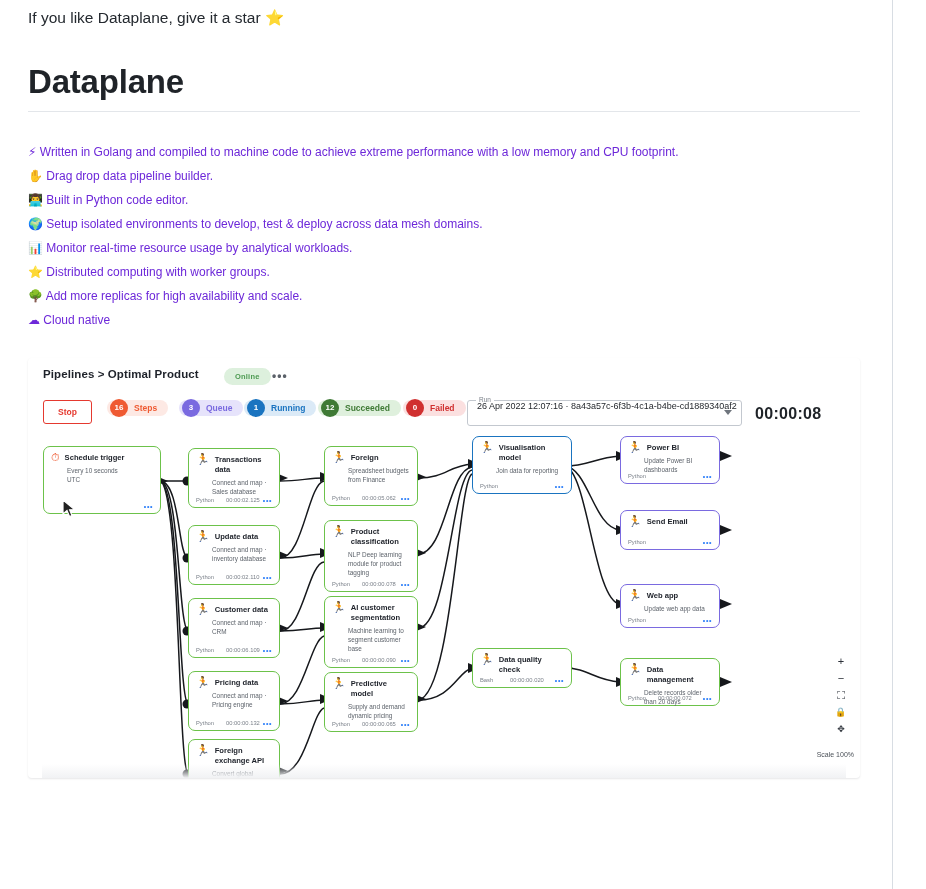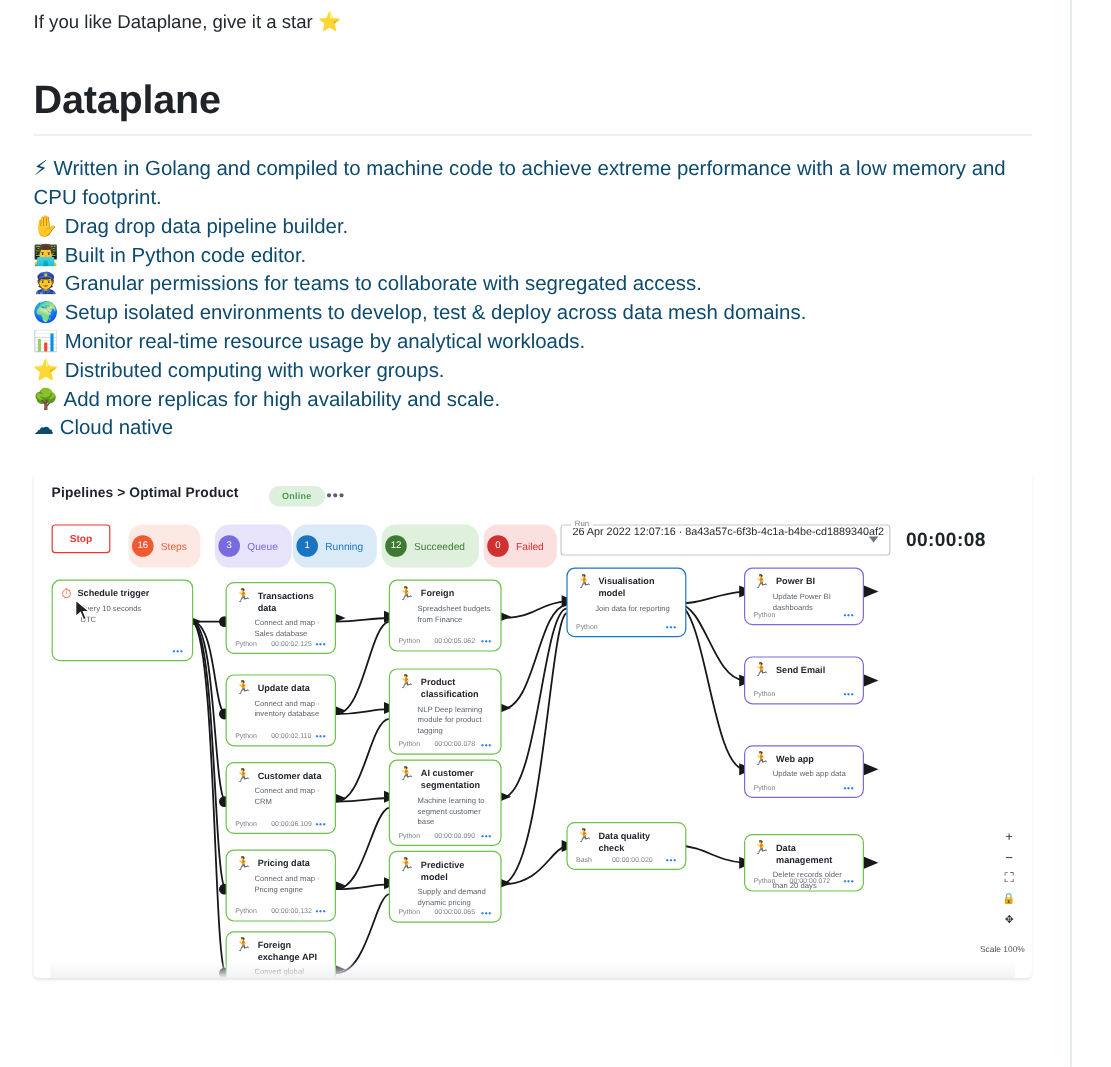--- a/index.html
+++ b/index.html
@@ -42,24 +42,24 @@
     font-weight: bold;
     letter-spacing: -0.2px;
     color: #1f2328;
     margin: 32px 0 0 0;
     padding-bottom: 9px;
     border-bottom: 1px solid #e3e6ea;
     line-height: 1.2;
   }
 
   .features {
-    margin-top: 16px;
-    font-size: 17px;
+    margin-top: 28px;
+    font-size: 12px;
     line-height: 24px;
-    color: #0c4a6e;
+    color: #6d28d9;
   }
   .features .feat { display: block; }
 
   
   .shot {
     position: relative;
     margin-top: 26px;
     width: 832px;
     height: 420px;
     background: #ffffff;
@@ -90,23 +90,23 @@
   .toolbar { position: absolute; left: 15px; top: 42px; height: 26px; }
   .btn-stop {
     position: absolute; left: 0; top: 0;
     width: 49px; height: 24px;
     border: 1.4px solid #e5392f; border-radius: 3px;
     color: #e5392f; font-size: 8.5px; font-weight: bold;
     display: flex; align-items: center; justify-content: center;
     background: #fff;
   }
   .stat {
-    position: absolute; top: 0; height: 36px;
+    position: absolute; top: 0; height: 16px;
     border-radius: 12px; display: flex; align-items: center;
-    padding: 0 11px 0 3px; font-size: 8.5px; font-weight: normal;
+    padding: 0 11px 0 3px; font-size: 8.5px; font-weight: bold;
   }
   .stat .num {
     width: 18px; height: 18px; border-radius: 50%;
     color: #fff; display: flex; align-items: center; justify-content: center;
     font-size: 8px; margin-right: 6px;
   }
   .s-steps { left: 64px; background: #fde9e4; color: #ef5a32; }
   .s-steps .num { background: #ef5a32; }
   .s-queue { left: 136px; background: #e6e3fb; color: #7a6ae0; }
   .s-queue .num { background: #7a6ae0; }
@@ -213,21 +213,20 @@
   <div class="content">
 
     <div class="intro-line"><span>If you like Dataplane, give it a star </span><span class="emoji">⭐</span></div>
 
     <h2 class="section-title">Dataplane</h2>
 
     <div class="features">
         <div class="feat"><span class="emoji">⚡</span> <span>Written in Golang and compiled to machine code to achieve extreme performance with a low memory and CPU footprint.</span></div>
         <div class="feat"><span class="emoji">✋</span> <span>Drag drop data pipeline builder.</span></div>
         <div class="feat"><span class="emoji">👨‍💻</span> <span>Built in Python code editor.</span></div>
-        <div class="feat"><span class="emoji">👮</span> <span>Granular permissions for teams to collaborate with segregated access.</span></div>
         <div class="feat"><span class="emoji">🌍</span> <span>Setup isolated environments to develop, test &amp; deploy across data mesh domains.</span></div>
         <div class="feat"><span class="emoji">📊</span> <span>Monitor real-time resource usage by analytical workloads.</span></div>
         <div class="feat"><span class="emoji">⭐</span> <span>Distributed computing with worker groups.</span></div>
         <div class="feat"><span class="emoji">🌳</span> <span>Add more replicas for high availability and scale.</span></div>
         <div class="feat"><span class="emoji">☁</span> <span>Cloud native</span></div>
       </div>
 
     <div class="shot">
       <div class="shot-inner">
 

